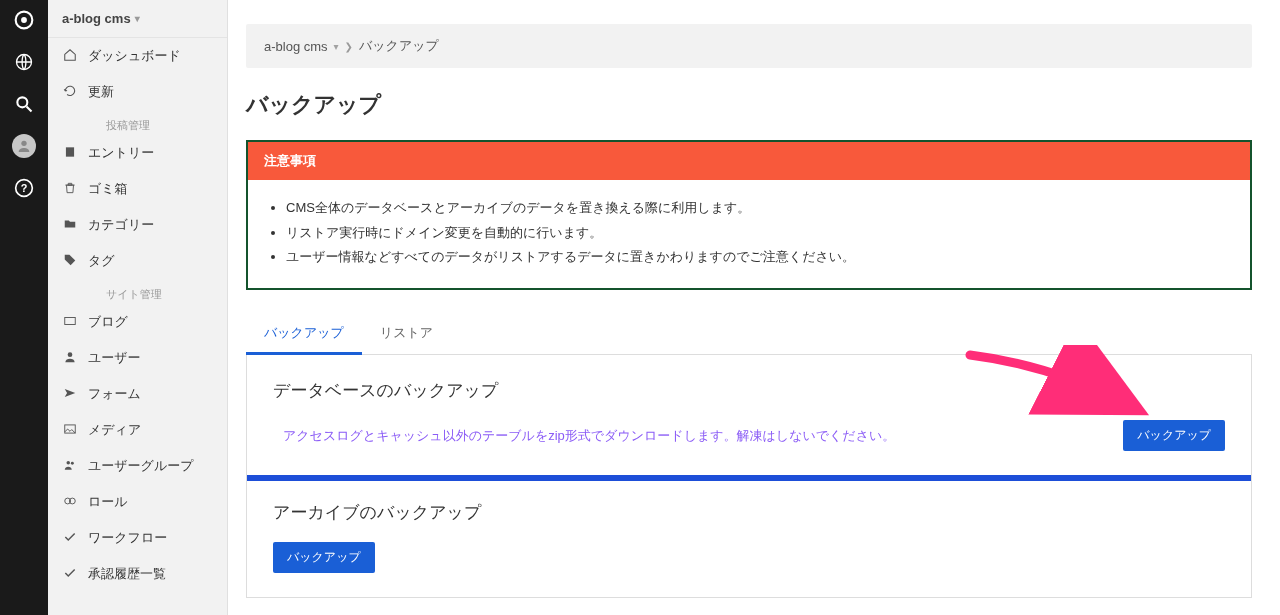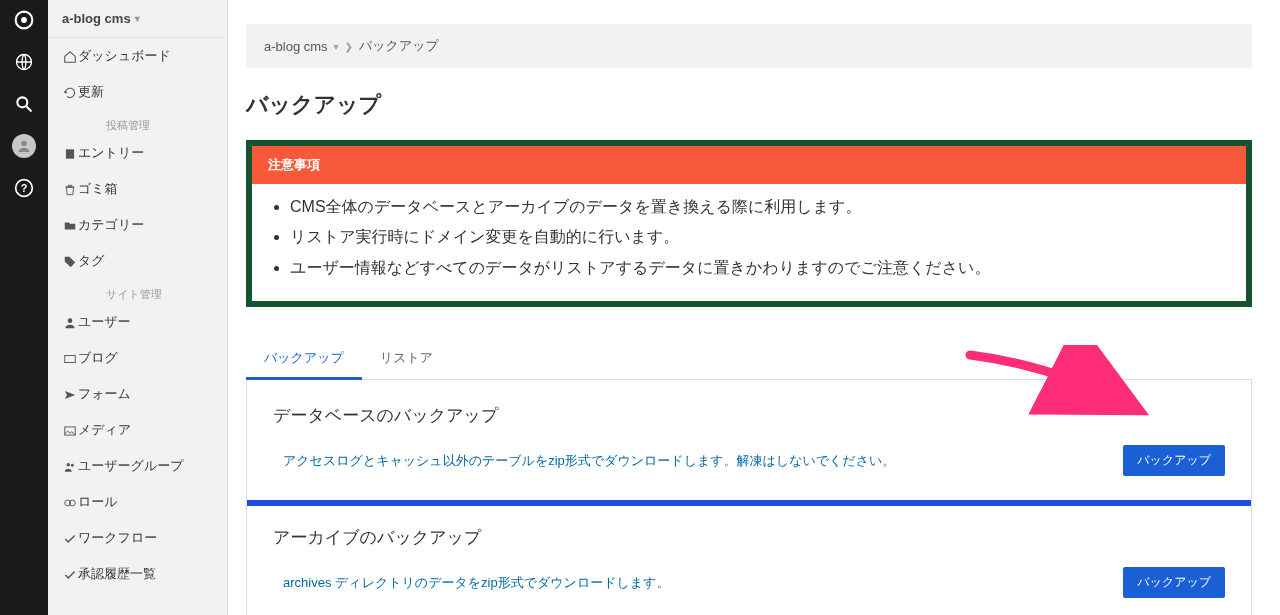--- a/index.html
+++ b/index.html
@@ -60,25 +60,26 @@
 }
 .sidebar-header .caret { margin-left: 4px; opacity: .5; font-size: 10px; }
 .side-section {
   padding: 8px 14px 2px;
   font-size: 11px;
   color: #999;
   margin-left: 44px;
 }
 .side-item {
   display: flex;
-  align-items: flex-end;
+  align-items: flex-start;
   padding: 9px 14px;
   font-size: 13px;
   color: #333;
   cursor: pointer;
+  gap: 10px;
 }
 .side-item .si-icon {
   width: 16px; height: 16px;
   display: inline-flex; align-items: center; justify-content: center;
   color: #555;
 }
 .side-item .si-icon svg { width: 14px; height: 14px; fill: #555; }
 
 .main {
   position: absolute;
@@ -97,33 +98,33 @@
   gap: 6px;
   margin-bottom: 22px;
 }
 .breadcrumb .sep { color: #999; }
 .page-title {
   font-size: 22px;
   font-weight: bold;
   margin-bottom: 20px;
 }
 .alert-box {
-  border: 6px solid #14532d;
-  margin-bottom: 32px;
+  border: 2px solid #14532d;
+  margin-bottom: 24px;
 }
 .alert-header {
   background: #f8593b;
   color: #fff;
   font-weight: bold;
   font-size: 13px;
   padding: 10px 16px;
 }
 .alert-body {
-  padding: 8px 18px 18px 18px;
-  font-size: 16px;
+  padding: 16px 18px 18px 18px;
+  font-size: 13px;
   color: #333;
 }
 .alert-body ul { list-style: disc; padding-left: 20px; }
 .alert-body li { line-height: 1.9; }
 
 .tabs {
   display: flex;
   border-bottom: 1px solid #ddd;
 }
 .tab {
@@ -152,21 +153,21 @@
   font-size: 17px;
   font-weight: normal;
   margin-bottom: 18px;
 }
 .panel-row {
   display: flex;
   align-items: center;
   justify-content: space-between;
   gap: 20px;
 }
-.panel-row p { font-size: 13px; color: #0369a1; padding-left: 10px; }
+.panel-row p { font-size: 13px; color: #8b5cf6; padding-left: 10px; }
 .btn {
   background: #1a5fd6;
   color: #fff;
   border: none;
   padding: 7px 14px;
   font-size: 12px;
   cursor: pointer;
   border-radius: 2px;
   white-space: nowrap;
 }
@@ -269,33 +270,33 @@
           <path d="M3 3h8l10 10-8 8L3 11z" fill="#555"></path>
         </svg>
       </span>
     <span>タグ</span>
   </div>
 
   <div class="side-section">サイト管理</div>
   <div class="side-item">
     <span class="si-icon">
         <svg viewBox="0 0 24 24">
+          <rect x="3" y="6" width="18" height="12" fill="none" stroke="#555" stroke-width="1.6"></rect>
+        </svg>
+      </span>
+    <span>ブログ</span>
+  </div>
+  <div class="side-item">
+    <span class="si-icon">
+        <svg viewBox="0 0 24 24">
           <circle cx="12" cy="8" r="4" fill="#555"></circle>
           <path d="M4 21c0-4 4-6 8-6s8 2 8 6z" fill="#555"></path>
         </svg>
       </span>
     <span>ユーザー</span>
-  </div>
-  <div class="side-item">
-    <span class="si-icon">
-        <svg viewBox="0 0 24 24">
-          <rect x="3" y="6" width="18" height="12" fill="none" stroke="#555" stroke-width="1.6"></rect>
-        </svg>
-      </span>
-    <span>ブログ</span>
   </div>
   <div class="side-item">
     <span class="si-icon">
         <svg viewBox="0 0 24 24">
           <path d="M3 5l18 7-18 7 4-7z" fill="#555"></path>
         </svg>
       </span>
     <span>フォーム</span>
   </div>
   <div class="side-item">
@@ -374,21 +375,20 @@
     <div class="panel-section">
       <h3>データベースのバックアップ</h3>
       <div class="panel-row">
         <p>アクセスログとキャッシュ以外のテーブルをzip形式でダウンロードします。解凍はしないでください。</p>
         <button class="btn">バックアップ</button>
       </div>
     </div>
     <div class="panel-section">
       <h3>アーカイブのバックアップ</h3>
       <div class="panel-row">
-        <p>archives ディレクトリのデータをzip形式でダウンロードします。</p>
         <button class="btn">バックアップ</button>
       </div>
     </div>
   </div>
 </div>
 
 <div class="arrow-annot">
   <svg viewBox="0 0 200 90">
     <defs>
       <marker id="ah" markerWidth="12" markerHeight="12" refX="9" refY="6" orient="auto">

